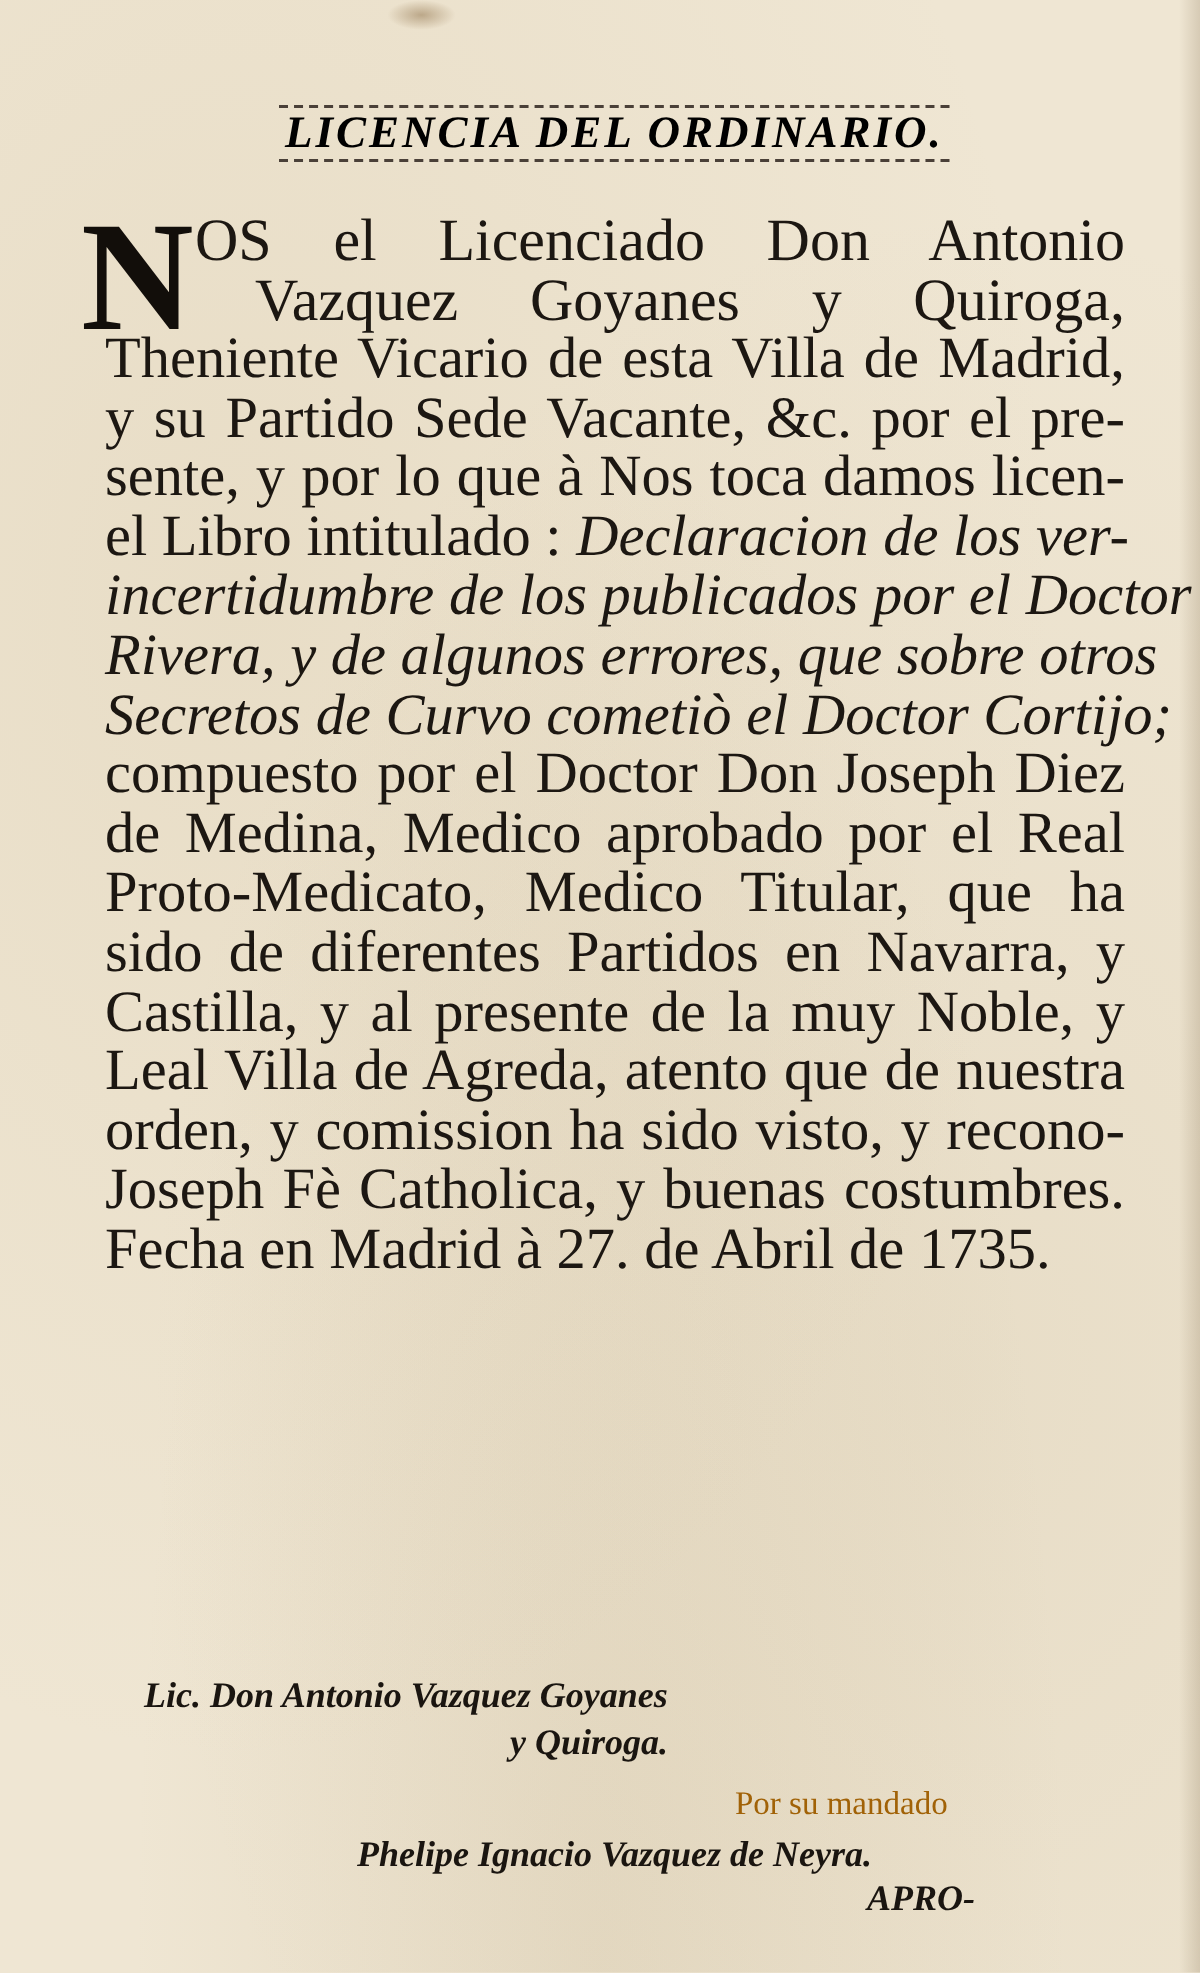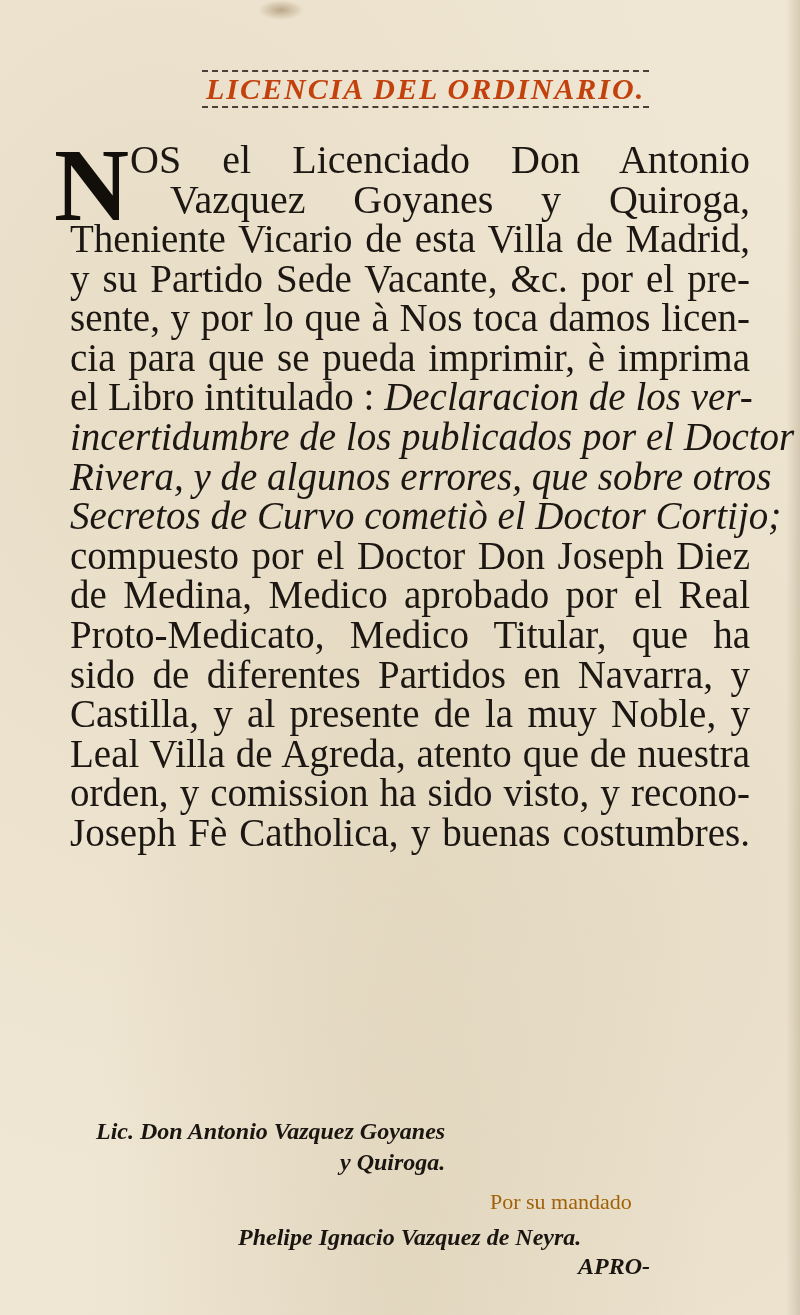--- a/index.html
+++ b/index.html
@@ -17,23 +17,23 @@
   .page { position: absolute; left: 0; top: 0; width: 800px; height: 1315px; }
   .stain {
     position: absolute; left: 258px; top: 0; width: 46px; height: 20px;
     background: radial-gradient(ellipse, rgba(140,110,70,0.5), transparent 70%);
   }
   .right-edge {
     position: absolute; right: 0; top: 0; width: 14px; height: 1315px;
     background: linear-gradient(to right, rgba(0,0,0,0), rgba(140,120,90,0.25));
   }
   .heading {
-    position: absolute; left: 202px; top: 70px;
+    position: absolute; left: 186px; top: 70px;
     font-family: "Liberation Serif", serif; font-style: italic; font-weight: bold;
-    font-size: 30px; letter-spacing: 2px; color: #c2410c;
+    font-size: 30px; letter-spacing: 2px; color: #000000;
     border-top: 2px dashed #4a4038; border-bottom: 2px dashed #4a4038;
     padding: 0 4px; line-height: 34px;
   }
   .body-text {
     position: absolute; left: 70px; top: 140px; width: 680px;
     font-family: "Liberation Serif", serif; font-size: 39px; line-height: 39.6px;
   }
   .line { white-space: nowrap; display: block; height: 39.6px; }
   .justify { text-align: justify; text-align-last: justify; }
   .dropcap {
@@ -65,35 +65,35 @@
 
   <div class="first-lines">
     <span class="line justify">OS el Licenciado Don Antonio</span>
     <span class="line justify" style="padding-left:40px">Vazquez Goyanes y Quiroga,</span>
   </div>
 
   <div class="body-text" style="top:219px">
     <span class="line justify">Theniente Vicario de esta Villa de Madrid,</span>
     <span class="line justify">y su Partido Sede Vacante, &amp;c. por el pre-</span>
     <span class="line justify">sente, y por lo que à Nos toca damos licen-</span>
-    <span class="line justify">cia para que se pueda imprimir, è imprima</span>
     <span class="line">
       <span>el Libro intitulado : </span><span class="it">Declaracion de los ver-</span>
     </span>
     <span class="line justify it">incertidumbre de los publicados por el Doctor</span>
     <span class="line justify it">Rivera, y de algunos errores, que sobre otros</span>
     <span class="line justify it">Secretos de Curvo cometiò el Doctor Cortijo;</span>
     <span class="line justify">compuesto por el Doctor Don Joseph Diez</span>
     <span class="line justify">de Medina, Medico aprobado por el Real</span>
     <span class="line justify">Proto-Medicato, Medico Titular, que ha</span>
     <span class="line justify">sido de diferentes Partidos en Navarra, y</span>
     <span class="line justify">Castilla, y al presente de la muy Noble, y</span>
     <span class="line justify">Leal Villa de Agreda, atento que de nuestra</span>
     <span class="line justify">orden, y comission ha sido visto, y recono-</span>
     <span class="line justify">Joseph Fè Catholica, y buenas costumbres.</span>
+    <span class="line">Fecha en Madrid à 27. de Abril de 1735.</span>
   </div>
 
   <div class="sig" style="left:96px; top:1118px;">Lic. Don Antonio Vazquez Goyanes</div>
   <div class="sig" style="left:340px; top:1149px;">y Quiroga.</div>
   <div class="plain-sig" style="left:490px; top:1189px;">Por su mandado</div>
   <div class="sig" style="left:238px; top:1224px;font-family:Liberation Serif, serif;">Phelipe Ignacio Vazquez de Neyra.</div>
   <div class="sig" style="left:578px; top:1253px;">APRO-</div>
 </div>
 
 </body></html>

